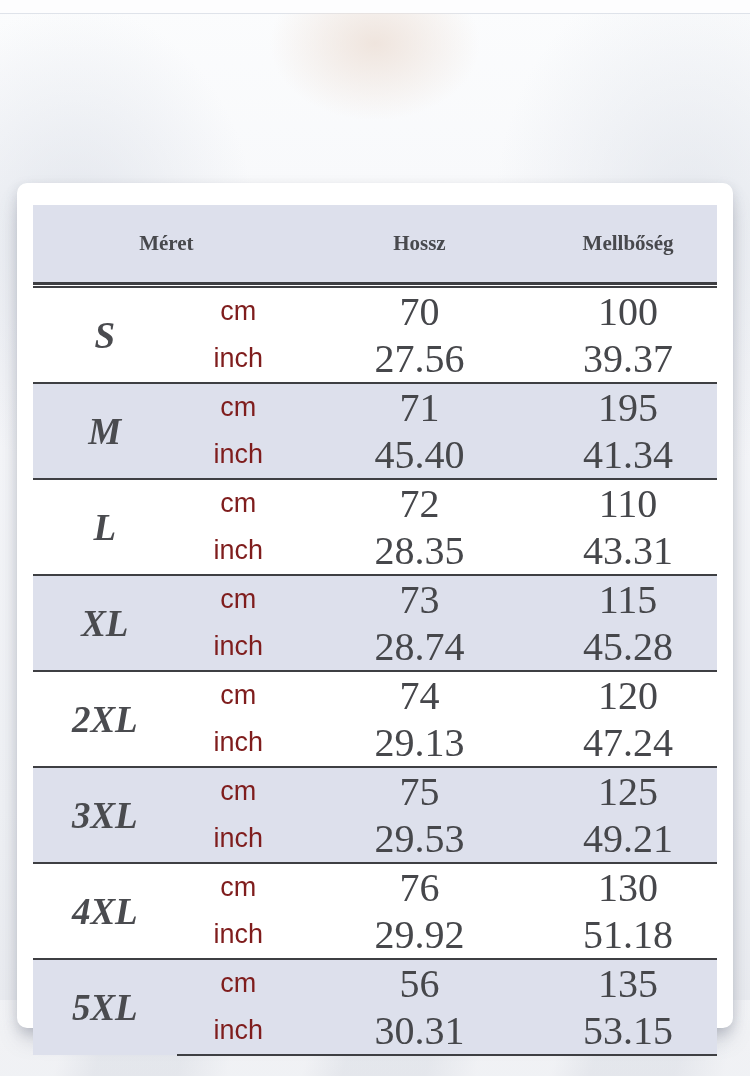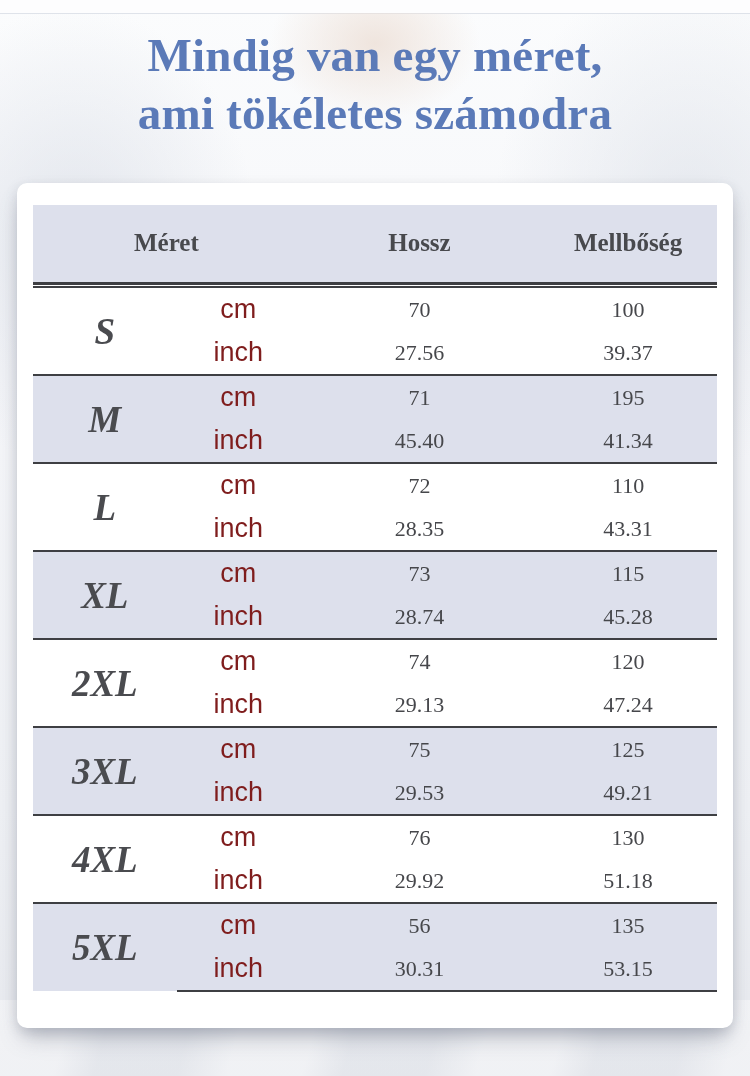--- a/index.html
+++ b/index.html
@@ -69,21 +69,21 @@
   col.c-size{width:21%;}
   col.c-unit{width:18%;}
   col.c-len{width:35%;}
   col.c-chest{width:26%;}
 
   thead th{
     background:var(--band);
     height:78px;
     font-family:"Liberation Serif",serif;
     font-weight:700;
-    font-size:25px;
+    font-size:21px;
     color:#48494d;
     text-align:center;
     padding:0;
   }
   tr.spacer td{
     height:4px;padding:0;background:#fff;
     border-top:3px solid var(--rule);
     border-bottom:2px solid var(--rule);
   }
   tbody td{
@@ -102,38 +102,34 @@
     font-size:37px;
     color:#4a4b4f;
   }
   td.unit-cell{
     font-family:"Liberation Sans",sans-serif;
     font-size:27px;
     color:#7f1d1d;
   }
   td.num-cell{
     font-family:"Liberation Serif",serif;
-    font-size:22px;
+    font-size:40px;
     color:var(--ink);
   }
 </style>
 </head>
 <body>
 
 <div class="page">
 
   <div class="bg-top-strip"></div>
   <div class="bg-hairline"></div>
   <div class="bg-photo"></div>
   <div class="bg-streaks"></div>
 
-  <h1 class="title">
-    <span>Mindig van egy méret,</span><br>
-    <span>ami tökéletes számodra</span>
-  </h1>
 
   <div class="card">
     <table>
       <colgroup>
         <col class="c-size">
           <col class="c-unit">
           <col class="c-len">
           <col class="c-chest">
       </colgroup>
       <thead>

